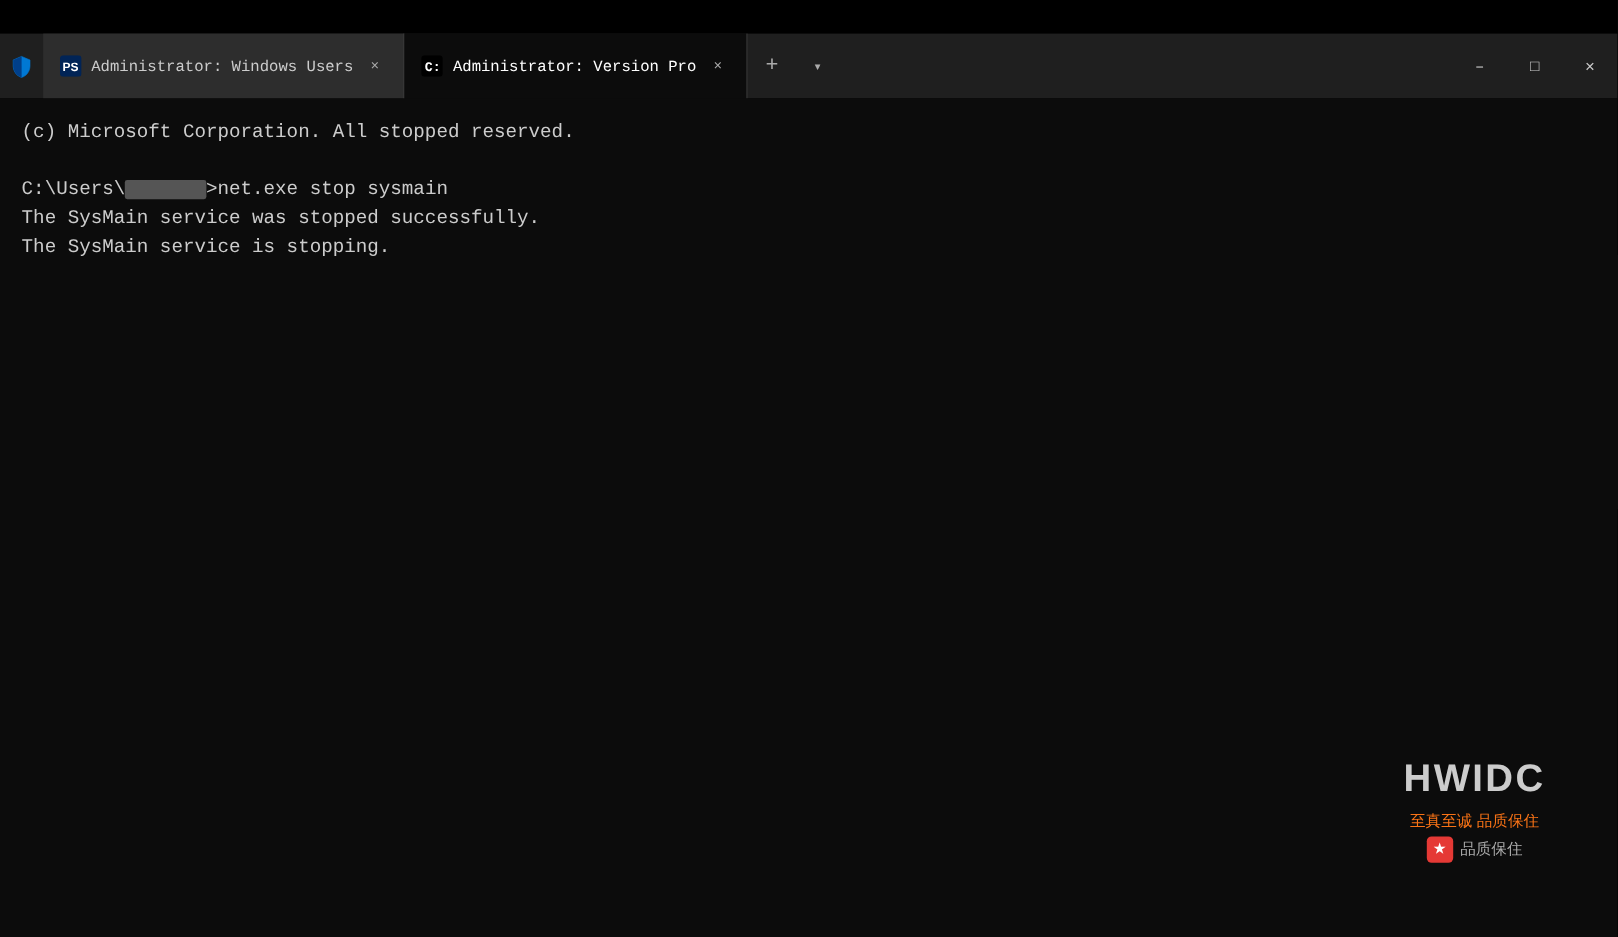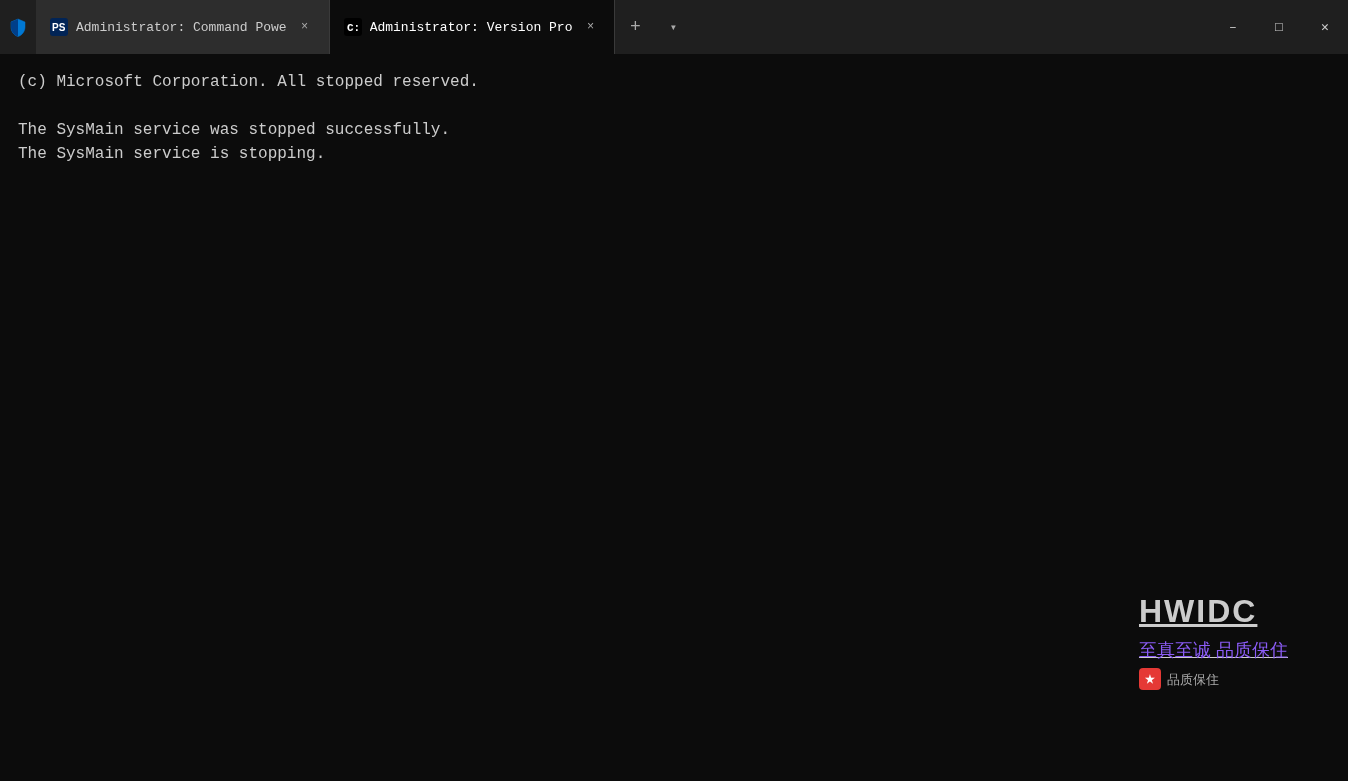--- a/index.html
+++ b/index.html
@@ -15,20 +15,21 @@
 
     
     .titlebar {
       display: flex;
       align-items: center;
       background: #1f1f1f;
       height: 54px;
       width: 100%;
       position: relative;
       user-select: none;
+      margin-top: 28px;
     }
 
     .tab-area {
       display: flex;
       align-items: stretch;
       height: 100%;
       flex: 1;
     }
 
     .tab {
@@ -200,36 +201,35 @@
 
     @keyframes blink {
       50% { opacity: 0; }
     }
 
     
     .watermark {
       position: absolute;
       bottom: 90px;
       right: 60px;
-      text-align: left;
+      text-align: center;
       user-select: none;
-      text-decoration: underline;
     }
 
     .watermark-title {
       font-size: 32px;
       font-weight: bold;
       color: #cccccc;
       letter-spacing: 2px;
       font-family: Arial, sans-serif;
     }
 
     .watermark-sub {
-      font-size: 18px;
-      color: #8b5cf6;
+      font-size: 13px;
+      color: #f97316;
       font-family: Arial, sans-serif;
       margin-top: 2px;
     }
 
     .watermark-badge {
       display: inline-flex;
       align-items: center;
       gap: 6px;
       margin-top: 4px;
       font-size: 13px;
@@ -263,21 +263,21 @@
 
   <div class="tab-area">
 
     <div class="tab">
       <div class="tab-icon">
         <svg viewBox="0 0 18 18" xmlns="http://www.w3.org/2000/svg">
           <rect width="18" height="18" rx="3" fill="#012456"></rect>
           <text x="2" y="13" font-size="10" fill="white" font-family="Arial" font-weight="bold">PS</text>
         </svg>
       </div>
-      <span class="tab-label">Administrator: Command Powe</span>
+      <span class="tab-label">Administrator: Windows Users</span>
       <div class="tab-close">×</div>
     </div>
 
     <div class="tab active">
       <div class="tab-icon">
         <svg viewBox="0 0 18 18" xmlns="http://www.w3.org/2000/svg">
           <rect width="18" height="18" rx="3" fill="#000000"></rect>
           <text x="3" y="13" font-size="11" fill="white" font-family="'Courier New'" font-weight="bold">C:</text>
         </svg>
       </div>
@@ -293,20 +293,21 @@
   <div class="window-controls">
     <div class="win-btn">–</div>
     <div class="win-btn">□</div>
     <div class="win-btn close">✕</div>
   </div>
 </div>
 
 <div class="terminal">
   <span class="terminal-line">(c) Microsoft Corporation. All stopped reserved.</span>
   <span class="terminal-line empty"> </span>
+  <span class="terminal-line"><span class="prompt-username">C:\Users\</span><span class="redacted">&nbsp;&nbsp;&nbsp;&nbsp;&nbsp;&nbsp;&nbsp;</span><span>&gt;net.exe stop sysmain</span></span>
   <span class="terminal-line">The SysMain service was stopped successfully.</span>
   <span class="terminal-line">The SysMain service is stopping.</span>
   <span class="terminal-line empty"> </span>
 
   <div class="watermark">
     <div class="watermark-title">HWIDC</div>
     <div class="watermark-sub">至真至诚 品质保住</div>
     <div class="watermark-badge">
       <span class="watermark-badge-icon">★</span>
       <span>品质保住</span>

